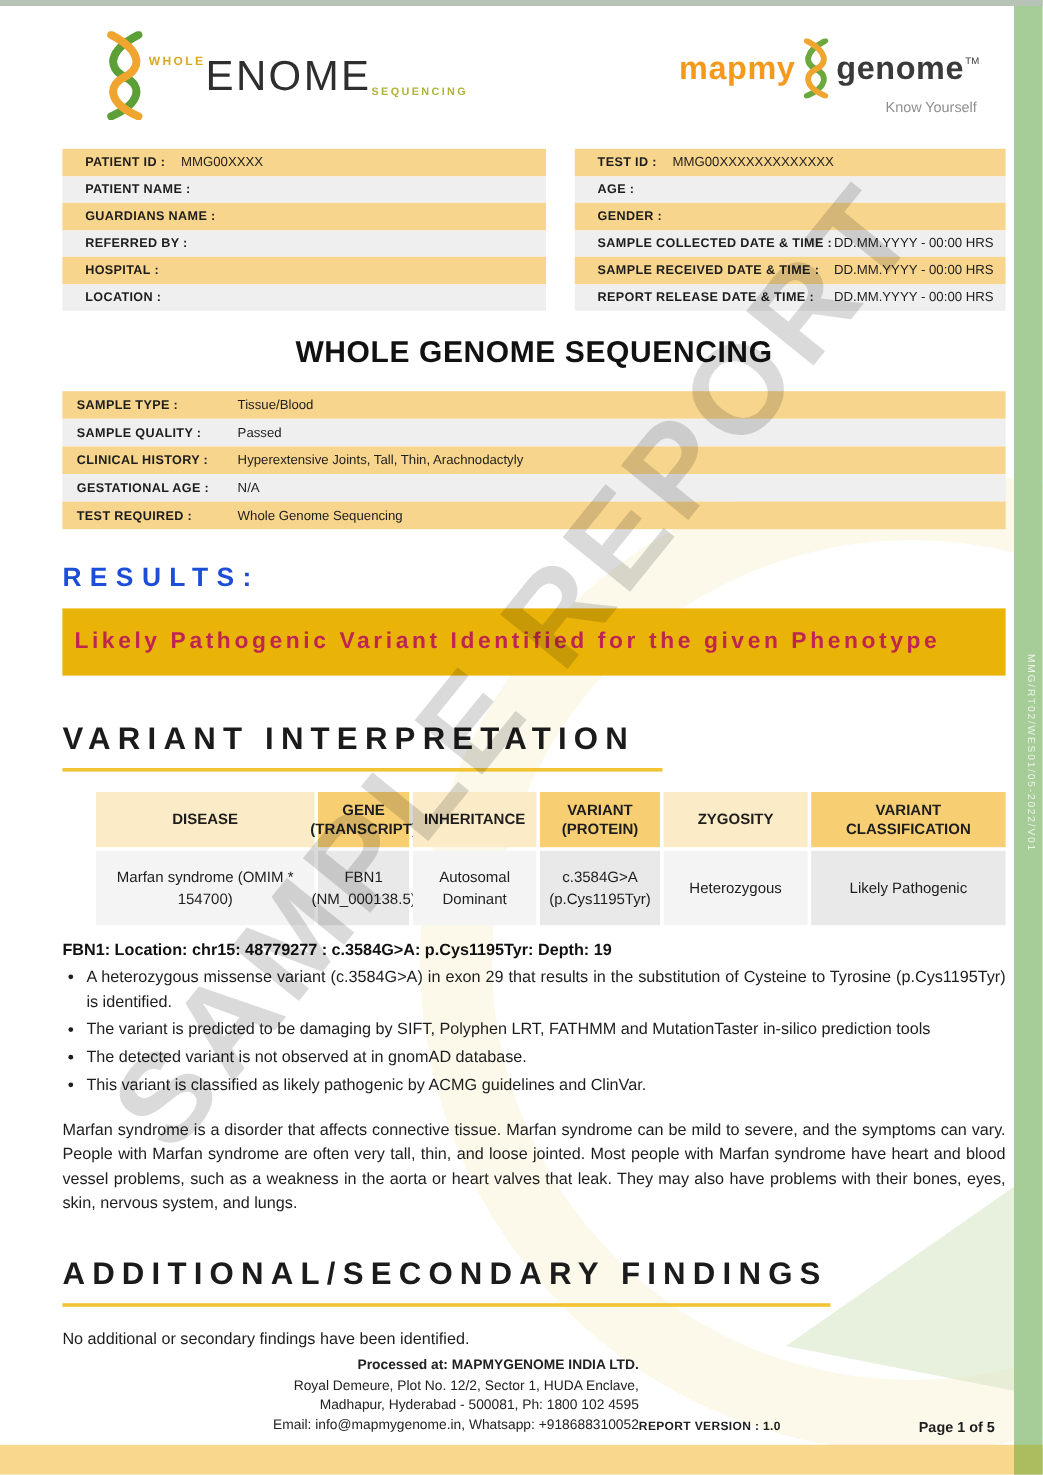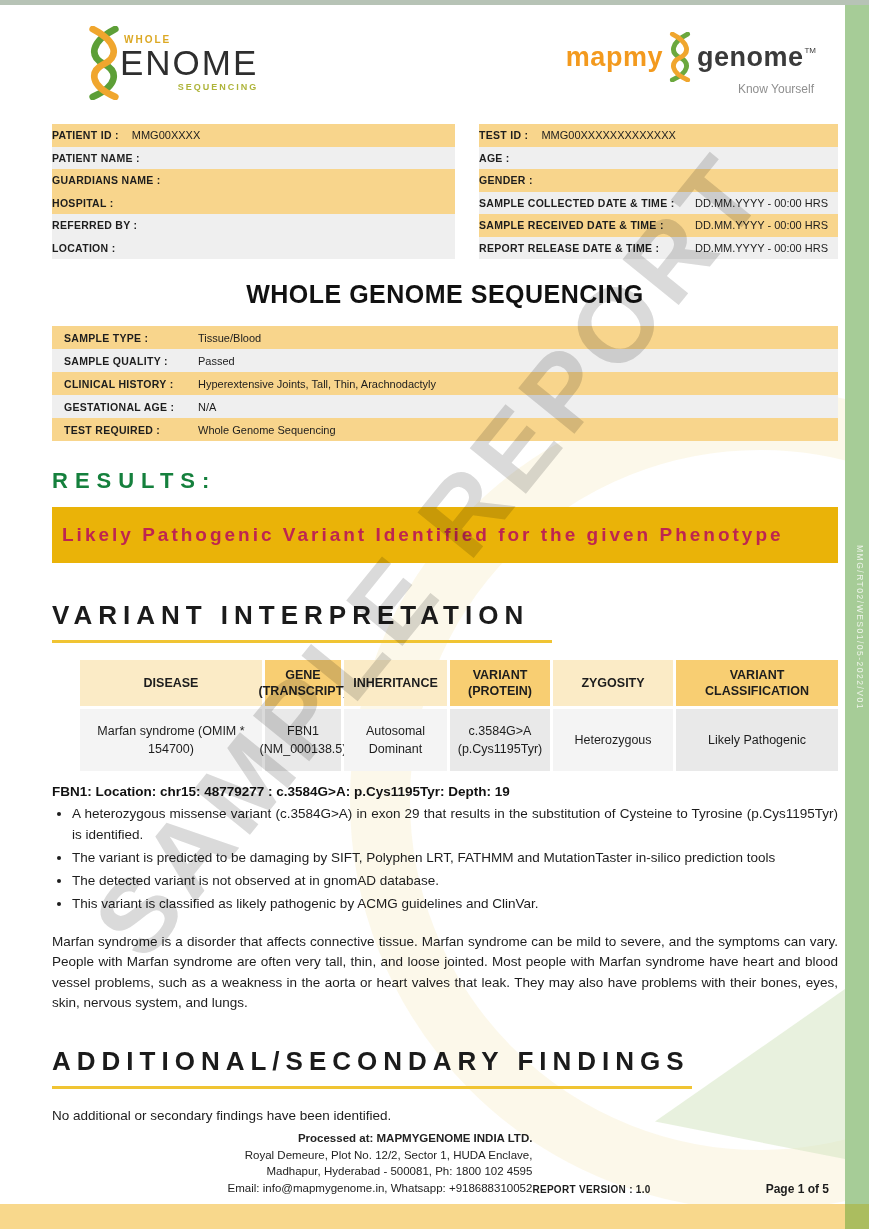--- a/index.html
+++ b/index.html
@@ -30,50 +30,50 @@
   .watermark{
     position:absolute;left:430px;top:555px;z-index:20;pointer-events:none;
     transform:translate(-50%,-50%) rotate(-51deg);
     font-size:105px;font-weight:700;letter-spacing:7px;white-space:nowrap;
     color:#c3c3c3;mix-blend-mode:multiply;opacity:0.62;
   }
   .content{position:absolute;left:52px;top:0;width:786px;z-index:10;}
   
   .logo-row{display:flex;justify-content:space-between;align-items:flex-start;margin-top:26px;height:84px;}
   .logo-wgs{display:flex;align-items:center;margin-left:30px;}
-  .wgs-text{display:flex;flex-direction:column;margin-left:-6px;}
+  .wgs-text{display:flex;flex-direction:row;margin-left:-6px;}
   .wgs-top{font-size:10px;font-weight:700;letter-spacing:2px;color:#dca823;margin-left:4px;}
   .wgs-main{font-size:35px;font-weight:500;letter-spacing:2px;color:#2e2e2e;line-height:1;}
   .wgs-bottom{font-size:9px;font-weight:700;letter-spacing:2px;color:#aeb43a;align-self:flex-end;margin-top:2px;}
   .logo-mmg{display:flex;flex-direction:column;align-items:flex-end;margin-top:6px;margin-right:22px;}
   .mmg-line{display:flex;align-items:center;justify-content:center;}
   .mmg-map{font-size:27px;font-weight:600;color:#f39a1e;letter-spacing:0.5px;}
   .mmg-genome{font-size:27px;font-weight:600;color:#3a3a3a;letter-spacing:0.5px;}
   .mmg-tm{font-size:8px;color:#3a3a3a;vertical-align:top;margin-top:-14px;margin-left:1px;}
   .mmg-tag{font-size:12px;color:#8f8f8f;margin-top:0px;margin-right:2px;}
   
   .patient-info{display:flex;gap:24px;margin-top:14px;}
   .pi-col{display:flex;flex-direction:column;}
   .pi-col.left{width:403px;flex:none;}
   .pi-col.right{flex:1;}
-  .info-row{display:flex;align-items:center;height:22.5px;padding:0 10px 0 0;box-sizing:border-box;}
+  .info-row{display:flex;align-items:center;height:22.5px;padding:0 10px 0 19px;box-sizing:border-box;}
   .info-row.odd{background:#f8d58c;}
   .info-row.even{background:#efefef;}
   .info-label{font-size:10.5px;font-weight:700;letter-spacing:0.3px;white-space:nowrap;}
   .info-value{font-size:11px;margin-left:13px;white-space:nowrap;}
   .info-value.push{margin-left:auto;}
   
   .doc-title{margin-top:21px;text-align:center;font-size:25px;font-weight:700;letter-spacing:0.5px;color:#111;}
   
   .sample-info{margin-top:17px;display:flex;flex-direction:column;}
   .sample-row{display:flex;align-items:center;height:23px;padding:0 10px 0 12px;box-sizing:border-box;}
   .sample-row .info-label{width:118px;flex:none;}
   .sample-row .info-value{margin-left:16px;}
   
-  .results-heading{margin-top:27px;font-size:22px;font-weight:600;letter-spacing:7px;color:#15803d;}
+  .results-heading{margin-top:27px;font-size:22px;font-weight:600;letter-spacing:7px;color:#1d4ed8;}
   .result-box{margin-top:13px;background:#eab308;padding:17px 10px;}
   .result-text{font-size:19px;font-weight:600;letter-spacing:3px;color:#be2550;white-space:nowrap;}
   
   .section-heading{font-size:26px;font-weight:600;letter-spacing:6px;color:#1b1b1b;}
   .vi-heading{margin-top:37px;}
   .underline{height:3px;background:#f0c433;margin-top:9px;}
   .underline.vi{width:500px;}
   .underline.af{width:640px;}
   
   .v-table{margin-top:17px;}
@@ -151,26 +151,26 @@
           <span class="info-value">MMG00XXXX</span>
         </div>
         <div class="info-row even">
           <span class="info-label">PATIENT NAME :</span>
           <span class="info-value"></span>
         </div>
         <div class="info-row odd">
           <span class="info-label">GUARDIANS NAME :</span>
           <span class="info-value"></span>
         </div>
+        <div class="info-row even">
+          <span class="info-label">REFERRED BY :</span>
+          <span class="info-value"></span>
+        </div>
         <div class="info-row odd">
           <span class="info-label">HOSPITAL :</span>
-          <span class="info-value"></span>
-        </div>
-        <div class="info-row even">
-          <span class="info-label">REFERRED BY :</span>
           <span class="info-value"></span>
         </div>
         <div class="info-row even">
           <span class="info-label">LOCATION :</span>
           <span class="info-value"></span>
         </div>
       </div>
       <div class="pi-col right">
         <div class="info-row odd">
           <span class="info-label">TEST ID :</span>

